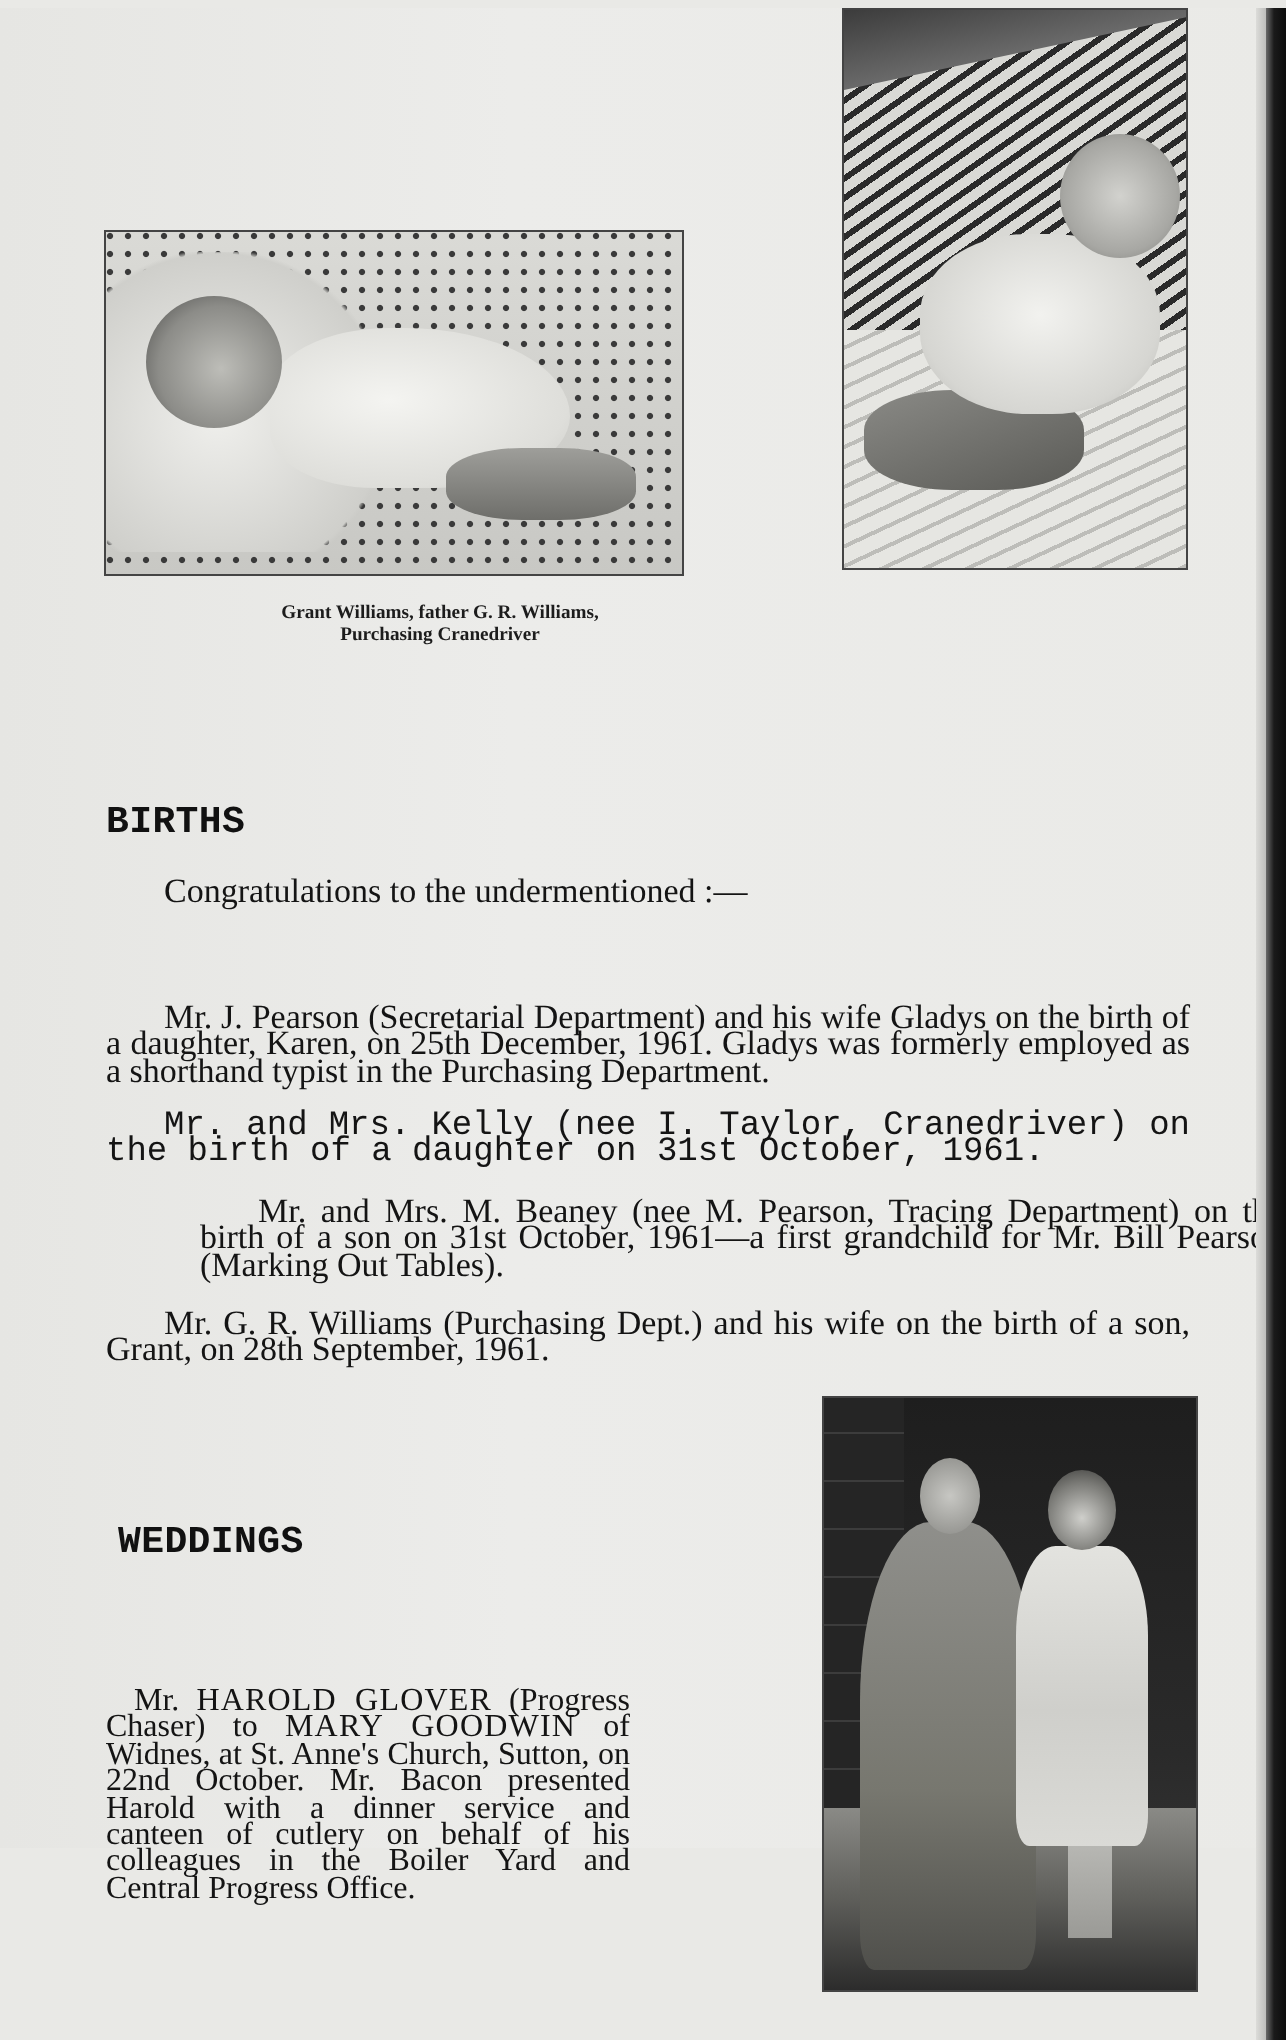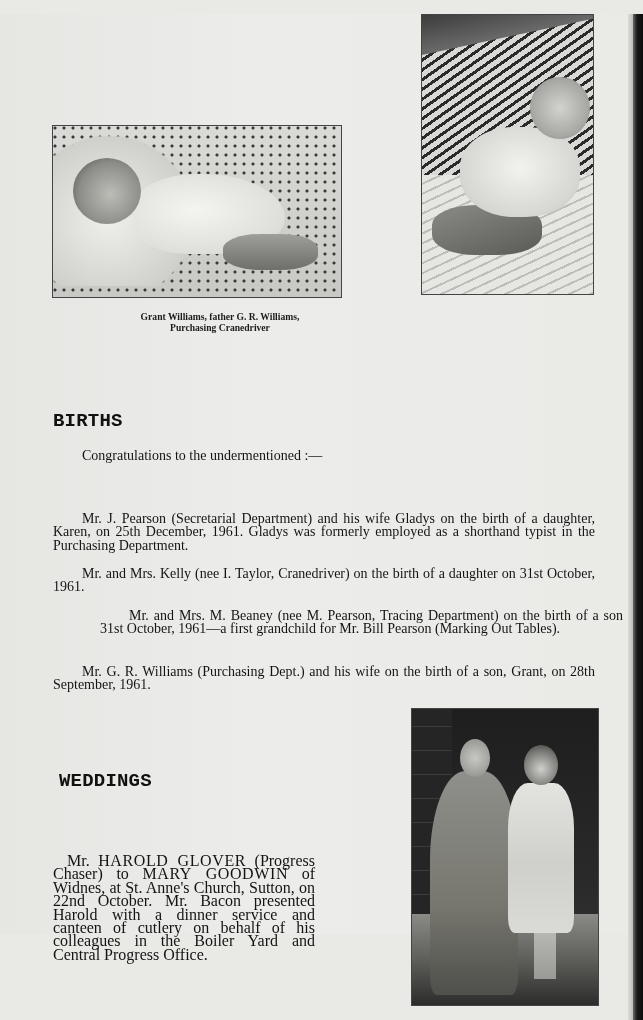--- a/index.html
+++ b/index.html
@@ -3,21 +3,21 @@
 <meta charset="utf-8">
 <style>
   html, body { margin: 0; padding: 0; }
   body {
     width: 643px; height: 1020px; overflow: hidden; position: relative;
     background: #e9e9e6;
     font-family: "Liberation Serif", "DejaVu Serif", serif;
     color: #141414;
   }
   .page {
-    position: absolute; left: 0; top: 14px; width: 643px; height: 920px;
+    position: absolute; left: 0; top: 4px; width: 643px; height: 920px;
     background: linear-gradient(90deg, #e6e6e3 0%, #ececea 40%, #eaeae7 100%);
   }
   .page-edge {
     position: absolute; right: 0; top: 0; width: 10px; height: 1020px;
     background: linear-gradient(90deg, #6a6a6a 0%, #1a1a1a 40%, #0c0c0c 100%);
   }
   .page-edge-light {
     position: absolute; right: 10px; top: 0; width: 5px; height: 1020px;
     background: linear-gradient(90deg, #dcdcd9, #bdbdbb);
   }
@@ -119,27 +119,27 @@
   .caption-grant { left: 92px; top: 298px; width: 256px; text-align: center; }
   .caption-stephen { left: 423px; top: 315px; width: 164px; text-align: justify; text-indent: 14px; }
   .heading {
     position: absolute; font-family: Liberation Mono, monospace; font-weight: bold;
     font-size: 19px; letter-spacing: 0.2px; color: #111;
   }
   .heading-births { left: 53px; top: 396px; }
   .heading-weddings { left: 59px; top: 756px; }
   .para {
     position: absolute; left: 53px; width: 542px;
-    font-size: 14px; line-height: 13.4px; text-align: justify;
+    font-size: 17px; line-height: 13.4px; text-align: justify;
     text-indent: 29px;
   }
   .para-intro { top: 435px; }
   .p1 { top: 458px; }
   .p2 { top: 498px; }
-  .p3 { top: 553px; }
+  .p3 { top: 553px; font-family: Liberation Mono, monospace; }
   .p4 { top: 595px; margin-left: 47px; }
   .p5 { top: 651px; }
   .wedding-text {
     position: absolute; left: 53px; top: 797px; width: 262px;
     font-size: 16px; line-height: 13.4px; text-align: justify; text-indent: 14px; margin-top: 43px;
   }
   .caps { letter-spacing: 0.6px; }
 </style>
 </head>
 <body>

